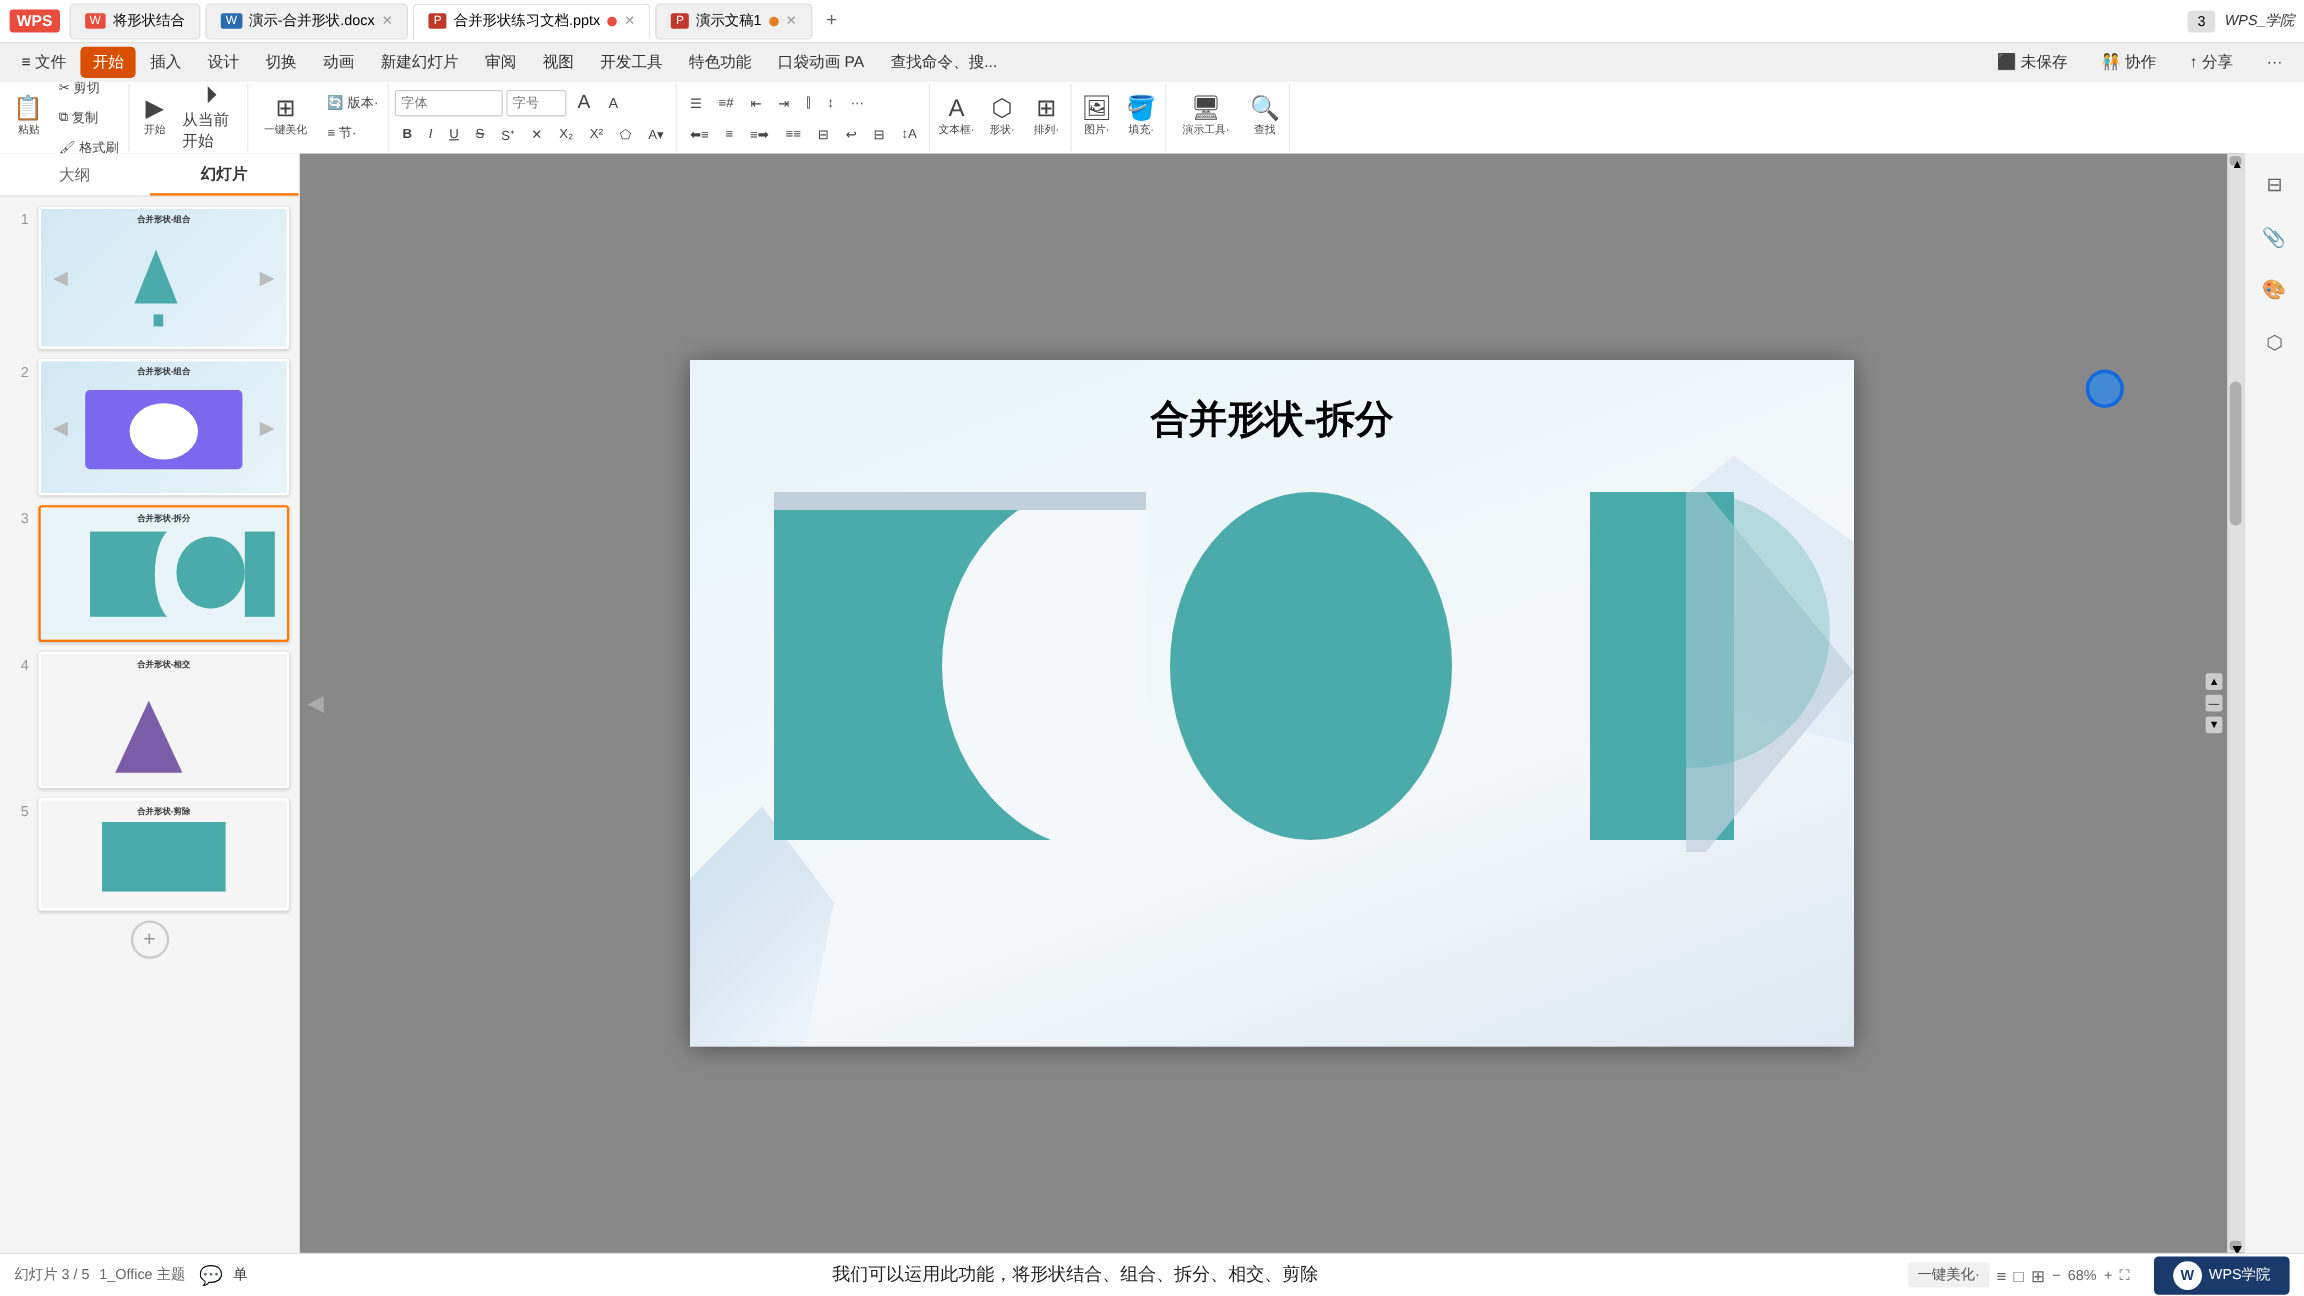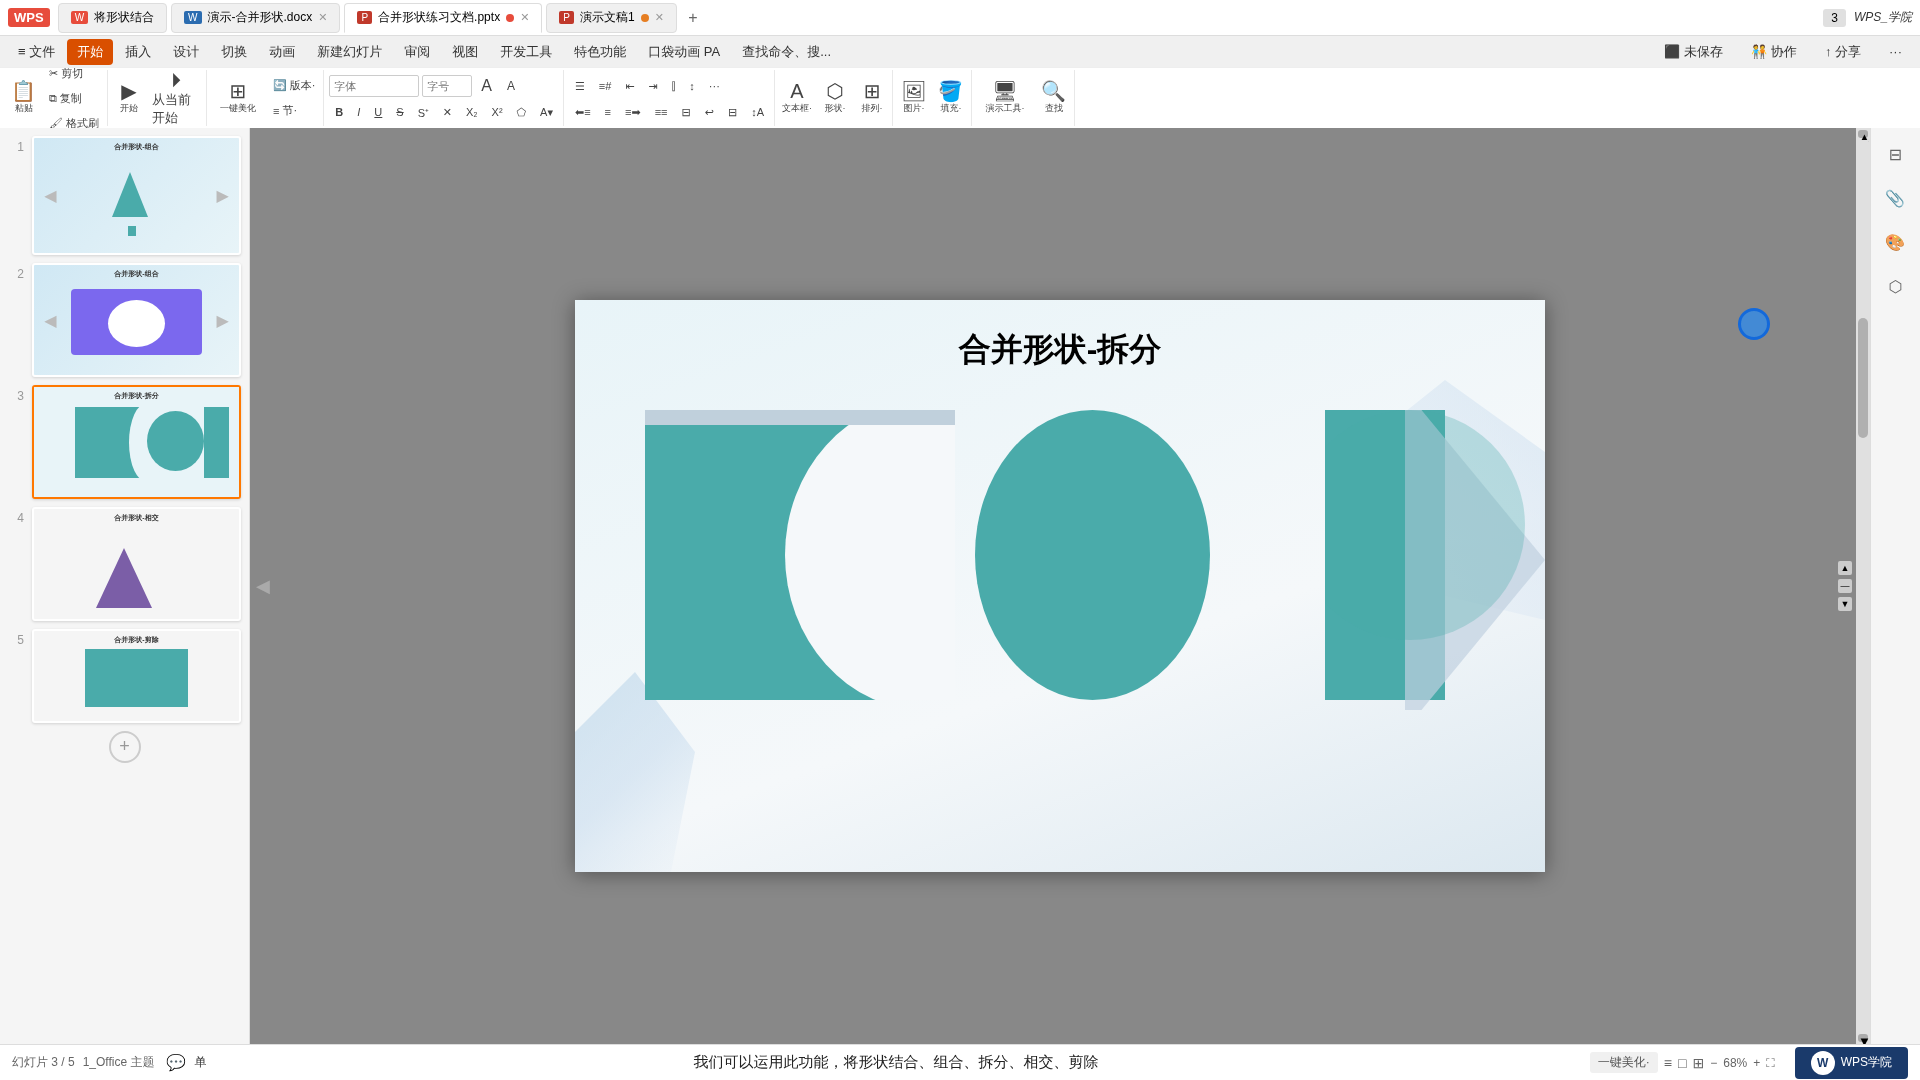--- a/index.html
+++ b/index.html
@@ -248,20 +248,24 @@
     <div class="rbtn">
       <span class="ico">🔍</span>
       <span>查找</span>
     </div>
   </div>
 </div>
 
 <div class="main">
 
   <div class="slide-panel">
+    <div class="panel-tabs">
+      <div class="panel-tab">大纲</div>
+      <div class="panel-tab active">幻灯片</div>
+    </div>
 
     <div class="slides-list">
 
       <div class="slide-item">
         <span class="slide-num">1</span>
         <div class="slide-thumb">
           <div class="slide-thumb-inner" style="height:110px;position:relative;overflow:hidden;background:linear-gradient(135deg,#d0e8f4,#e8f4f8);">
             <div class="slide-thumb-title" style="position:absolute;top:4px;left:0;right:0;text-align:center;font-size:7px;font-weight:bold;color:#333;">合并形状-组合</div>
 
             <div style="position:absolute;top:30%;left:38%;width:0;height:0;border-left:18px solid transparent;border-right:18px solid transparent;border-bottom:45px solid #4aabaa;"></div>

